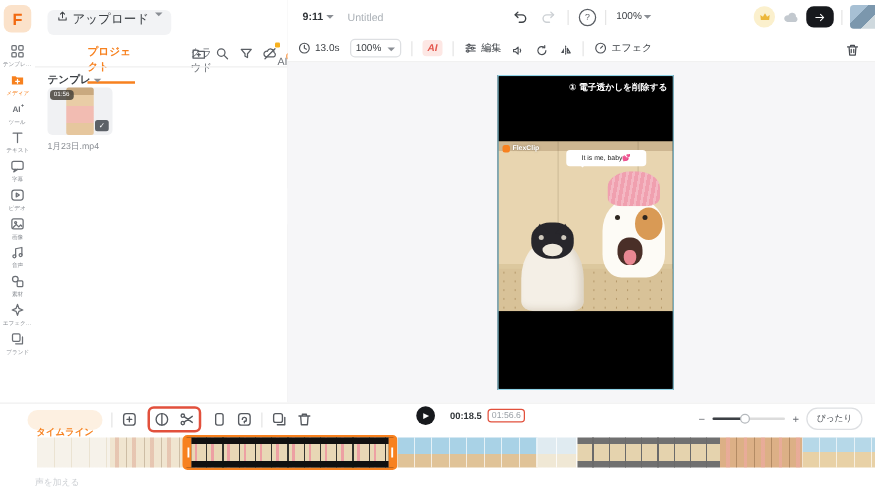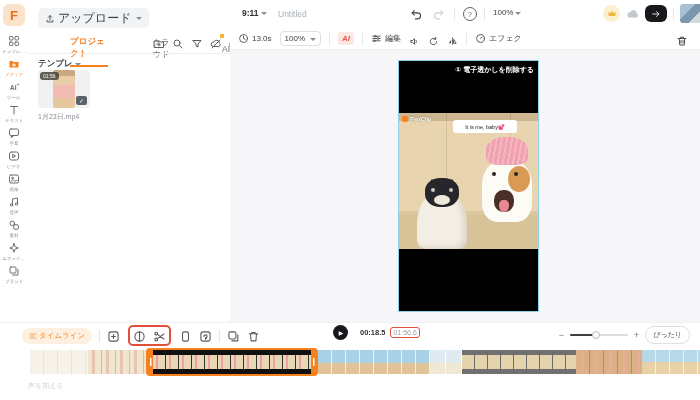--- a/index.html
+++ b/index.html
@@ -19,22 +19,22 @@
   .rail-item .ric{width:12px;height:12px;color:#6b6f75;}
   .rail-item .rlb{font-size:5px;color:#8a8e94;white-space:nowrap;transform:scale(.9);}
   .rail-item.active .ric{color:#f7811f;}
   .rail-item.active .rlb{color:#f7811f;}
   .ric svg{display:block;width:100%;height:100%;}
   .icon-stroke{fill:none;stroke:currentColor;stroke-width:2;stroke-linecap:round;stroke-linejoin:round;}
 
   
   #library{left:28px;top:0;width:202px;height:322px;background:#fff;border-right:1px solid #e7e7e7;}
   #lib-buttons{left:10px;top:8px;display:flex;gap:5px;}
-  .lib-btn{height:20px;background:#f2f3f5;border-radius:5px;display:flex;align-items:center;
-           gap:3px;padding:0 7px;font-size:12px;color:#3c4045;cursor:pointer;white-space:nowrap;}
+  .lib-btn{height:20px;background:#f2f3f5;border-radius:5px;display:flex;
+           gap:3px;padding:0 7px;font-size:10px;color:#3c4045;cursor:pointer;white-space:nowrap;}
   .lib-btn .bic{width:10px;height:10px;color:#3c4045;}
   .chev{display:inline-block;width:0;height:0;border:3px solid transparent;border-top-color:#8a8e94;
         margin-left:2px;transform:translateY(2px);}
   #lib-tabs{left:10px;top:36px;display:flex;gap:12px;align-items:center;}
   .lib-tab{font-size:8.5px;color:#6d7177;padding-bottom:5px;cursor:pointer;position:relative;margin-left:32px;}
   .lib-tab.active{color:#f7811f;font-weight:bold;border-bottom:2px solid #f7811f;}
   .sup-dot{position:absolute;top:-2px;right:-5px;width:4px;height:4px;border:1px solid #f7811f;border-radius:50%;}
   #lib-tabline{left:0;top:53px;width:202px;height:1px;background:#efefef;}
   #lib-tab-icons{top:36px;right:8px;display:flex;gap:7px;position:absolute;}
   .tab-ic{width:12px;height:12px;color:#5a5e64;cursor:pointer;position:relative;}
@@ -118,22 +118,22 @@
   .dog-face{position:absolute;right:6px;top:47px;width:50px;height:62px;background:#fdfbf6;
             border-radius:40% 40% 30% 30%;}
   .dog-patch{position:absolute;right:2px;top:6px;width:22px;height:26px;background:#d99a55;border-radius:50%;}
   .dog-eye{position:absolute;top:12px;width:4px;height:4px;background:#2d2620;border-radius:50%;}
   .dog-mouth{position:absolute;left:12px;top:30px;width:20px;height:22px;background:#4a2f28;border-radius:45%;}
   .dog-tongue{position:absolute;left:5px;top:10px;width:10px;height:12px;background:#e98792;border-radius:40% 40% 50% 50%;}
 
   
   #tl-toolbar{left:0;top:322px;width:700px;height:26px;background:#fff;border-top:1px solid #f0f0f0;
               display:flex;align-items:center;gap:7px;padding-left:22px;box-sizing:border-box;}
-  #tl-badge{height:16px;background:#fdf0e1;border-radius:8px;color:#f7811f;font-size:7.5px;font-weight:normal;
-            display:flex;align-items:center;gap:2px;padding:0 7px;cursor:pointer;}
+  #tl-badge{height:16px;background:#fdf0e1;border-radius:8px;color:#f7811f;font-size:7.5px;font-weight:bold;
+            display:flex;align-items:center;gap:13px;padding:0 7px;cursor:pointer;flex-direction:column;}
   #tl-badge svg{width:8px;height:8px;}
   .tl-ic{width:13px;height:13px;color:#565a60;cursor:pointer;}
   #annot-icons{border:2px solid #e2503c;border-radius:5px;display:flex;gap:7px;padding:2px 3px;margin:0 1px;}
   #play-group{position:absolute;left:333px;top:325px;display:flex;align-items:center;gap:5px;}
   #play-btn{width:15px;height:15px;border-radius:50%;background:#17191d;color:#fff;font-size:6px;
             display:flex;align-items:center;justify-content:center;cursor:pointer;padding-left:1px;box-sizing:border-box;}
   #cur-time{font-size:7.5px;color:#2e3236;font-weight:bold;padding-left:7px;}
   #total-time{font-size:7px;color:#9aa0a6;border:1.5px solid #e2503c;border-radius:3px;padding:1px 2px;}
   #zoom-group{position:absolute;right:10px;top:322px;height:26px;display:flex;align-items:center;gap:6px;}
   .zg-sign{font-size:9px;color:#6d7177;cursor:pointer;}

